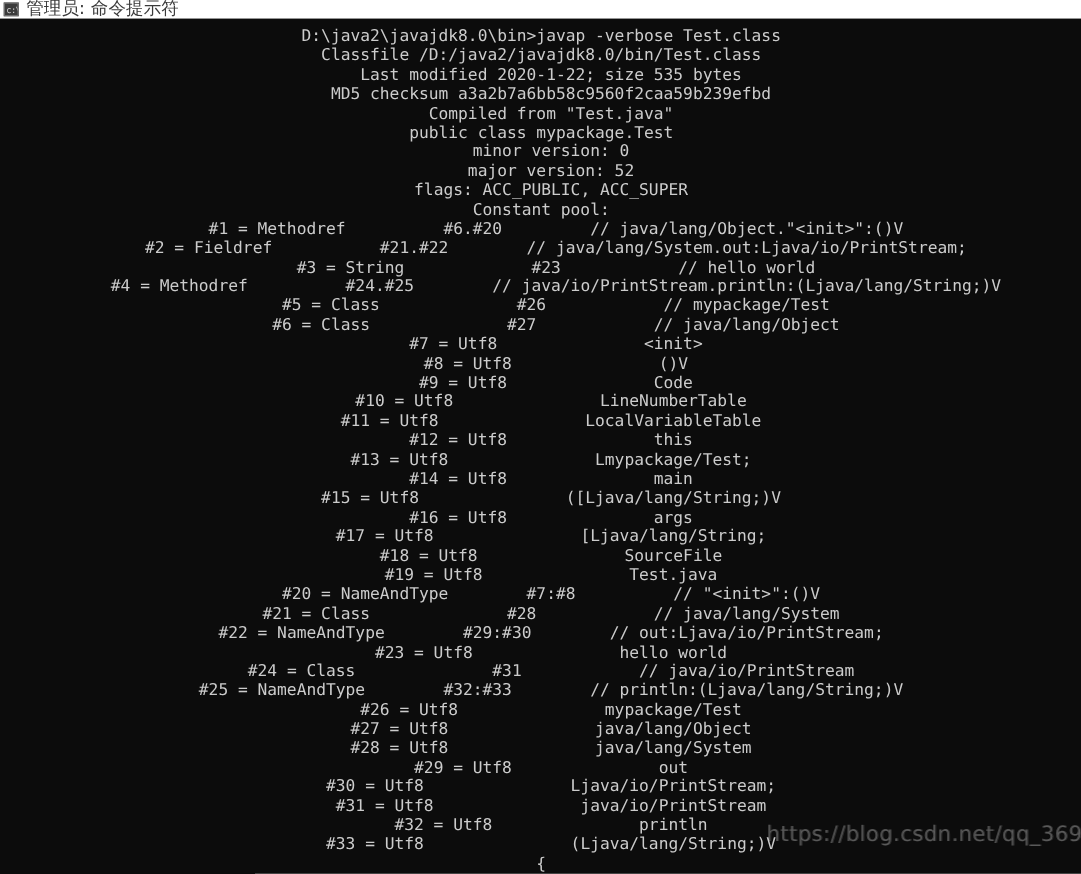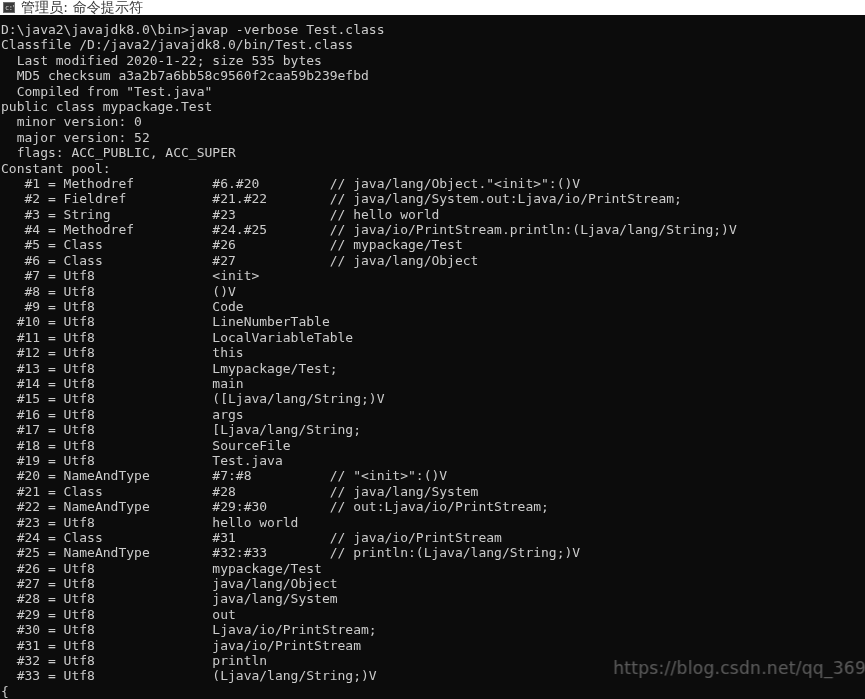--- a/index.html
+++ b/index.html
@@ -69,20 +69,21 @@
     background: #0c0c0c;
     padding: 7px 0 0 1px;
   }
   #console-lines {
     font-family: "DejaVu Sans Mono", "Liberation Mono", monospace;
     font-size: 13px;
     line-height: 15.4px;
     color: #cccccc;
     white-space: pre;
     letter-spacing: 0px;
+    text-align: center;
   }
   .cline {
     height: 15.4px;
     white-space: pre;
   }
 
   
   #annotation {
     position: absolute;
     left: 556px;

